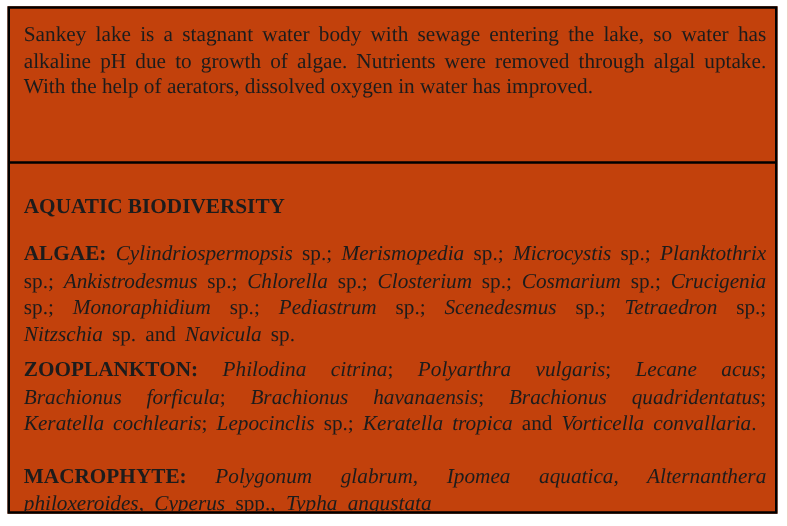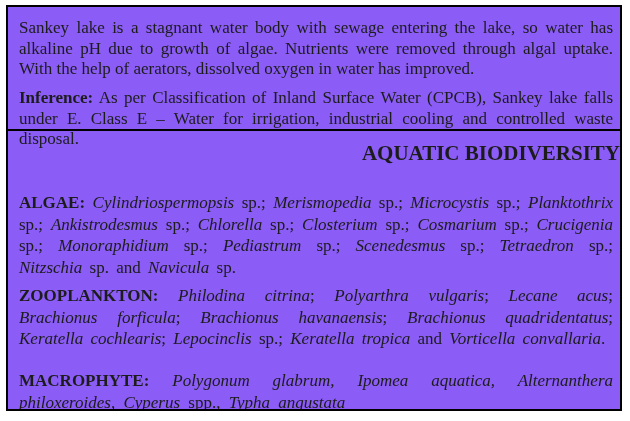--- a/index.html
+++ b/index.html
@@ -14,21 +14,21 @@
     overflow: hidden;
   }
   .frame {
     position: absolute;
     left: 6px;
     top: 5px;
     width: 616px;
     height: 406px;
     box-sizing: border-box;
     border: 2px solid #000000;
-    background: #8b5cf6;
+    background: #c2410c;
     overflow: hidden;
   }
   .divider {
     position: absolute;
     left: 0;
     right: 0;
     top: 122px;
     height: 2px;
     background: #000000;
   }
@@ -40,40 +40,39 @@
     font-size: 17px;
     text-align: justify;
   }
   .intro     { top: 11px;  line-height: 20.5px; }
   .inference { top: 81px;  line-height: 20.5px; }
   .heading {
     position: absolute;
     left: 0;
     right: 0;
     top: 136px;
-    margin: 0;
-    font-size: 21px;
+    margin: 11px;
+    font-size: 17px;
     line-height: 21px;
     font-weight: bold;
-    text-align: right;
+    text-align: left;
   }
   .algae { top: 173px; line-height: 21.6px; word-spacing: 3px; margin-top: 12px; }
   .zoo   { top: 278px; line-height: 21.6px; word-spacing: 3px; }
   .macro { top: 363px; line-height: 21.6px; word-spacing: 4px; font-family: Liberation Serif, serif; }
   .seg-bold   { font-weight: bold; font-style: normal; }
   .seg-italic { font-style: italic; }
 </style>
 </head>
 <body>
 
 <div class="frame">
 
   <p class="para intro"><span>Sankey lake is a stagnant water body with sewage entering the lake, so water has alkaline pH due to growth of algae. Nutrients were removed through algal uptake. With the help of aerators, dissolved oxygen in water has improved.</span></p>
 
-  <p class="para inference"><span class="seg-bold">Inference:</span><span> As per Classification of Inland Surface Water (CPCB), Sankey lake falls under E. Class E – Water for irrigation, industrial cooling and controlled waste disposal.</span></p>
 
   <div class="divider"></div>
 
   <h2 class="heading">AQUATIC BIODIVERSITY</h2>
 
   <p class="para algae"><span class="seg-bold">ALGAE: </span><span class="seg-italic">Cylindriospermopsis</span><span> sp.; </span><span class="seg-italic">Merismopedia</span><span> sp.; </span><span class="seg-italic">Microcystis</span><span> sp.; </span><span class="seg-italic">Planktothrix</span><span> sp.; </span><span class="seg-italic">Ankistrodesmus</span><span> sp.; </span><span class="seg-italic">Chlorella</span><span> sp.; </span><span class="seg-italic">Closterium</span><span> sp.; </span><span class="seg-italic">Cosmarium</span><span> sp.; </span><span class="seg-italic">Crucigenia</span><span> sp.; </span><span class="seg-italic">Monoraphidium</span><span> sp.; </span><span class="seg-italic">Pediastrum</span><span> sp.; </span><span class="seg-italic">Scenedesmus</span><span> sp.; </span><span class="seg-italic">Tetraedron</span><span> sp.; </span><span class="seg-italic">Nitzschia</span><span> sp. and </span><span class="seg-italic">Navicula</span><span> sp.</span></p>
 
   <p class="para zoo"><span class="seg-bold">ZOOPLANKTON: </span><span class="seg-italic">Philodina citrina</span><span>; </span><span class="seg-italic">Polyarthra vulgaris</span><span>; </span><span class="seg-italic">Lecane acus</span><span>; </span><span class="seg-italic">Brachionus forficula</span><span>; </span><span class="seg-italic">Brachionus havanaensis</span><span>; </span><span class="seg-italic">Brachionus quadridentatus</span><span>; </span><span class="seg-italic">Keratella cochlearis</span><span>; </span><span class="seg-italic">Lepocinclis</span><span> sp.; </span><span class="seg-italic">Keratella tropica</span><span> and </span><span class="seg-italic">Vorticella convallaria</span><span>.</span></p>
 
   <p class="para macro"><span class="seg-bold">MACROPHYTE: </span><span class="seg-italic">Polygonum glabrum, Ipomea aquatica, Alternanthera philoxeroides, Cyperus</span><span> spp., </span><span class="seg-italic">Typha angustata</span></p>

